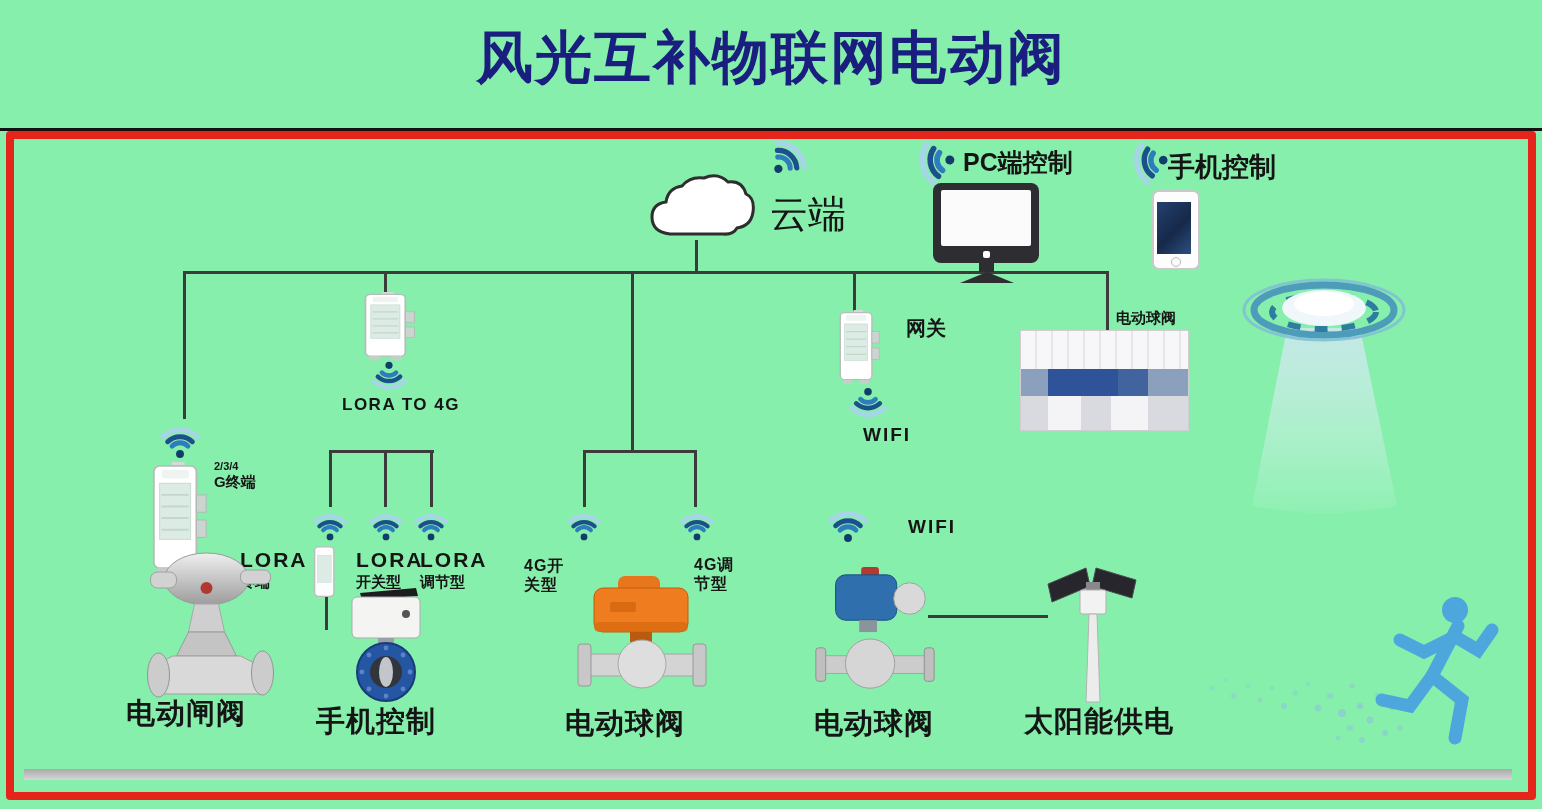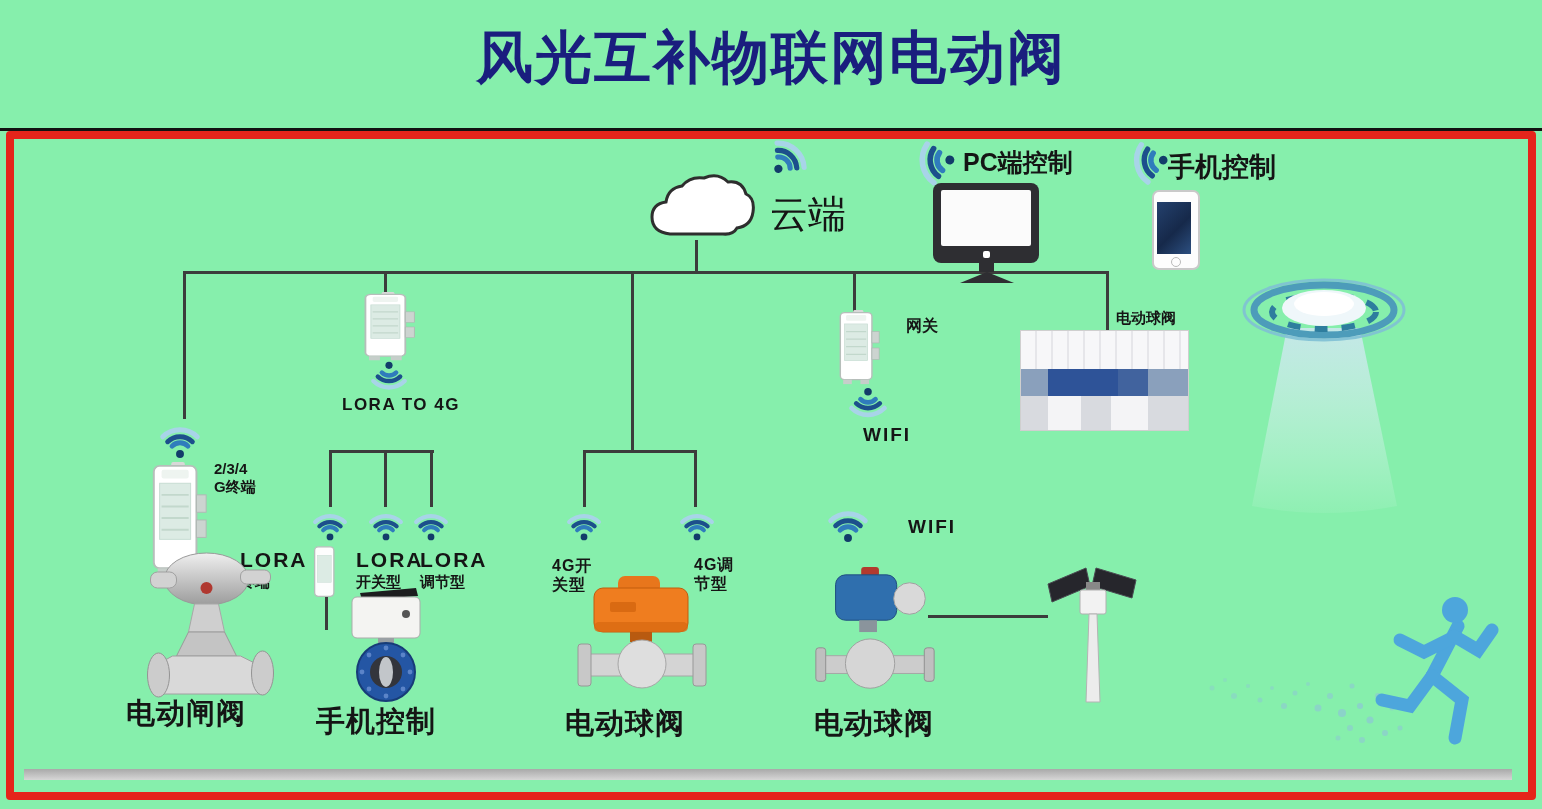--- a/index.html
+++ b/index.html
@@ -174,21 +174,21 @@
       <rect x="14" y="8" width="28" height="9" rx="2" fill="#eef4f0"></rect>
       <rect x="12" y="22" width="32" height="58" fill="#dcebe4" stroke="#c6dcd2"></rect>
       <path d="M14 34 H42 M14 46 H42 M14 58 H42 M14 70 H42" stroke="#c2d8cc" stroke-width="2"></path>
       <rect x="50" y="34" width="10" height="18" fill="#ccd4d0" stroke="#b0b8b4"></rect>
       <rect x="50" y="60" width="10" height="18" fill="#ccd4d0" stroke="#b0b8b4"></rect>
       <rect x="10" y="110" width="12" height="7" fill="#c6ceca"></rect>
       <rect x="34" y="110" width="12" height="7" fill="#c6ceca"></rect>
     </svg>
   </div>
   <div class="lbl node-lbl" style="left:214px;top:460px;">
-    <span class="l2" style="font-size:15px;">2/3/4</span>
+    <span class="l2" style="font-size:11px;">2/3/4</span>
     <span class="l2" style="font-size:15px;">G终端</span>
   </div>
 
   <div class="wifi" style="left:306px;top:506px;width:48px;height:36px;">
     <svg viewBox="0 0 100 85">
         <path class="wl" d="M15 38 A50 50 0 0 1 85 38"></path>
         <path class="wd" d="M25 48 A36 36 0 0 1 75 48"></path>
         <path class="wm" d="M34 57 A22 22 0 0 1 66 57"></path>
         <circle class="wo" cx="50" cy="73" r="8"></circle>
       </svg>
@@ -237,21 +237,21 @@
       </svg>
   </div>
   <div class="wifi" style="left:673px;top:506px;width:48px;height:36px;">
     <svg viewBox="0 0 100 85">
         <path class="wl" d="M15 38 A50 50 0 0 1 85 38"></path>
         <path class="wd" d="M25 48 A36 36 0 0 1 75 48"></path>
         <path class="wm" d="M34 57 A22 22 0 0 1 66 57"></path>
         <circle class="wo" cx="50" cy="73" r="8"></circle>
       </svg>
   </div>
-  <div class="lbl node-lbl g4-lbl" style="left:552px;top:557px;">
+  <div class="lbl node-lbl g4-lbl" style="left:524px;top:557px;">
     <span class="l1">4G开</span>
     <span class="l2">关型</span>
   </div>
   <div class="lbl node-lbl g4-lbl" style="left:694px;top:556px;">
     <span class="l1">4G调</span>
     <span class="l2">节型</span>
   </div>
 
   <div class="dev" style="left:836px;top:310px;width:46px;height:76px;">
     <svg viewBox="0 0 64 120" preserveAspectRatio="none">
@@ -259,21 +259,21 @@
       <rect x="6" y="4" width="44" height="106" rx="6" fill="#ffffff" stroke="#b6beba" stroke-width="2"></rect>
       <rect x="14" y="8" width="28" height="9" rx="2" fill="#eef4f0"></rect>
       <rect x="12" y="22" width="32" height="58" fill="#dcebe4" stroke="#c6dcd2"></rect>
       <path d="M14 34 H42 M14 46 H42 M14 58 H42 M14 70 H42" stroke="#c2d8cc" stroke-width="2"></path>
       <rect x="50" y="34" width="10" height="18" fill="#ccd4d0" stroke="#b0b8b4"></rect>
       <rect x="50" y="60" width="10" height="18" fill="#ccd4d0" stroke="#b0b8b4"></rect>
       <rect x="10" y="110" width="12" height="7" fill="#c6ceca"></rect>
       <rect x="34" y="110" width="12" height="7" fill="#c6ceca"></rect>
     </svg>
   </div>
-  <div class="lbl" style="left:906px;top:317px;font-size:16px;">网关</div>
+  <div class="lbl" style="left:906px;top:317px;font-size:20px;">网关</div>
   <div class="wifi rot180" style="left:841px;top:386px;width:54px;height:40px;">
     <svg viewBox="0 0 100 85">
         <path class="wl" d="M15 38 A50 50 0 0 1 85 38"></path>
         <path class="wd" d="M25 48 A36 36 0 0 1 75 48"></path>
         <path class="wm" d="M34 57 A22 22 0 0 1 66 57"></path>
         <circle class="wo" cx="50" cy="73" r="8"></circle>
       </svg>
   </div>
   <div class="lbl" style="left:863px;top:424px;font-size:19px;letter-spacing:2px;font-weight:600;">WIFI</div>
 
@@ -368,20 +368,21 @@
 
   <div class="art" style="left:1040px;top:556px;width:112px;height:148px;">
     <svg viewBox="0 0 112 148">
       <polygon points="8,28 46,12 50,30 12,46" fill="#26262c" stroke="#4a4a52"></polygon>
       <polygon points="56,12 96,24 92,42 52,30" fill="#26262c" stroke="#4a4a52"></polygon>
       <rect x="46" y="26" width="14" height="8" fill="#888888"></rect>
       <rect x="40" y="34" width="26" height="24" rx="2" fill="#f2f2f2" stroke="#b0b0b0"></rect>
       <polygon points="49,58 57,58 60,146 46,146" fill="#ececec" stroke="#b4b4b4"></polygon>
     </svg>
   </div>
+  <div class="lbl valve-lbl" style="left:1024px;top:704px;">太阳能供电</div>
 
   <div class="art" style="left:1232px;top:268px;width:185px;height:245px;">
     <svg viewBox="0 0 185 245">
       <defs>
         <linearGradient id="beam" x1="0" y1="0" x2="0" y2="1">
           <stop offset="0" stop-color="#cfe6f2" stop-opacity="0.85"></stop>
           <stop offset="1" stop-color="#eef7fb" stop-opacity="0.08"></stop>
         </linearGradient>
       </defs>
       <path d="M55 60 L20 238 Q92 252 165 238 L128 60 Z" fill="url(#beam)"></path>

